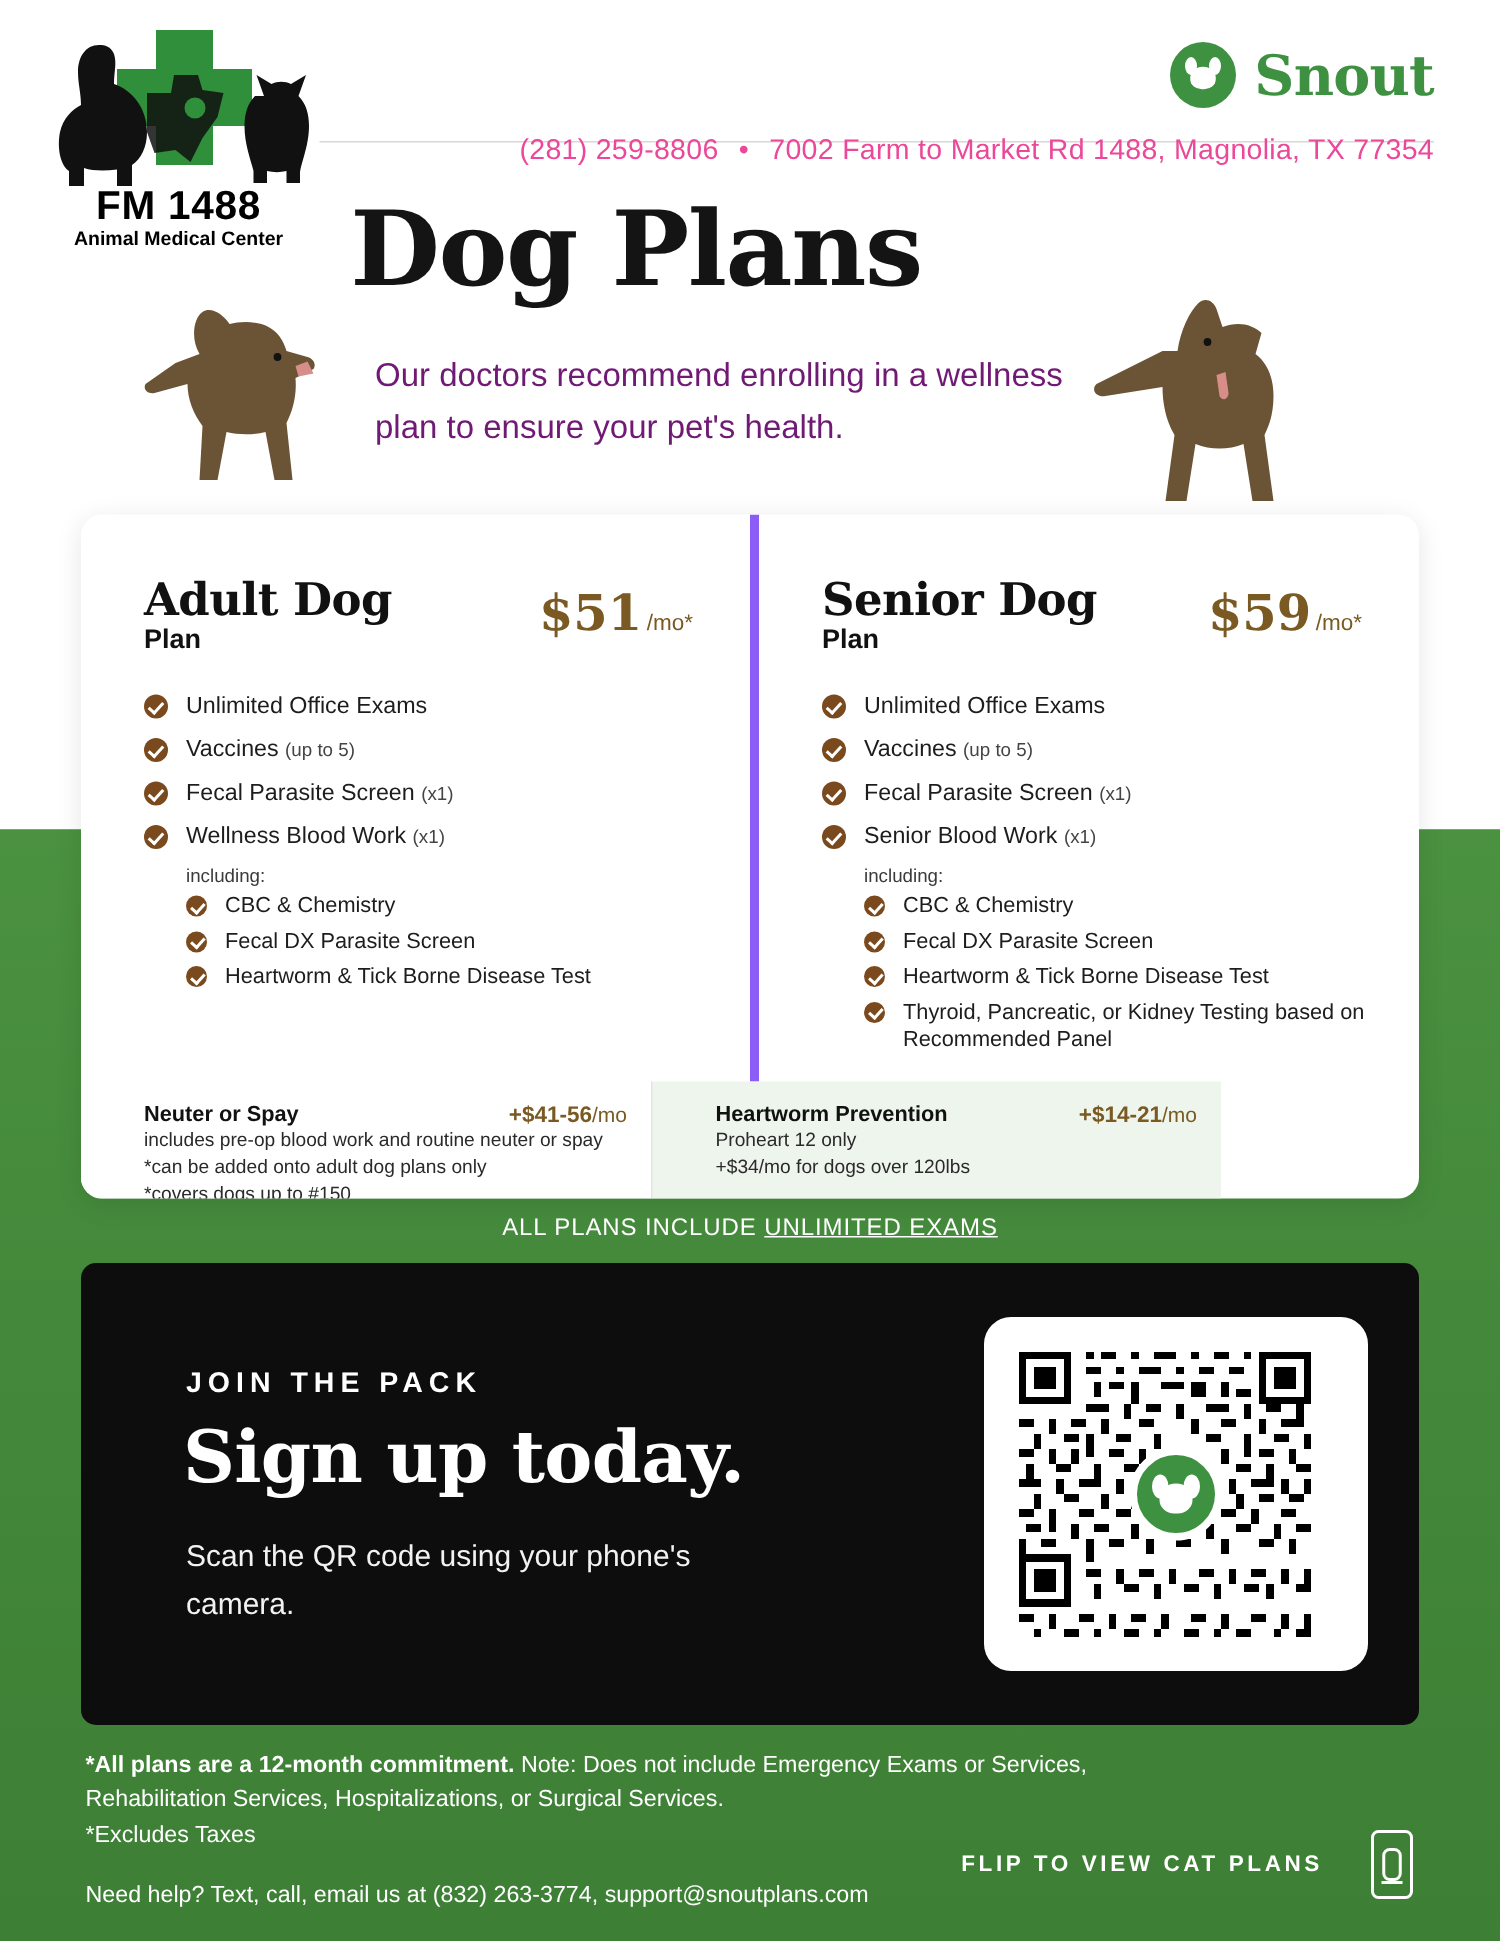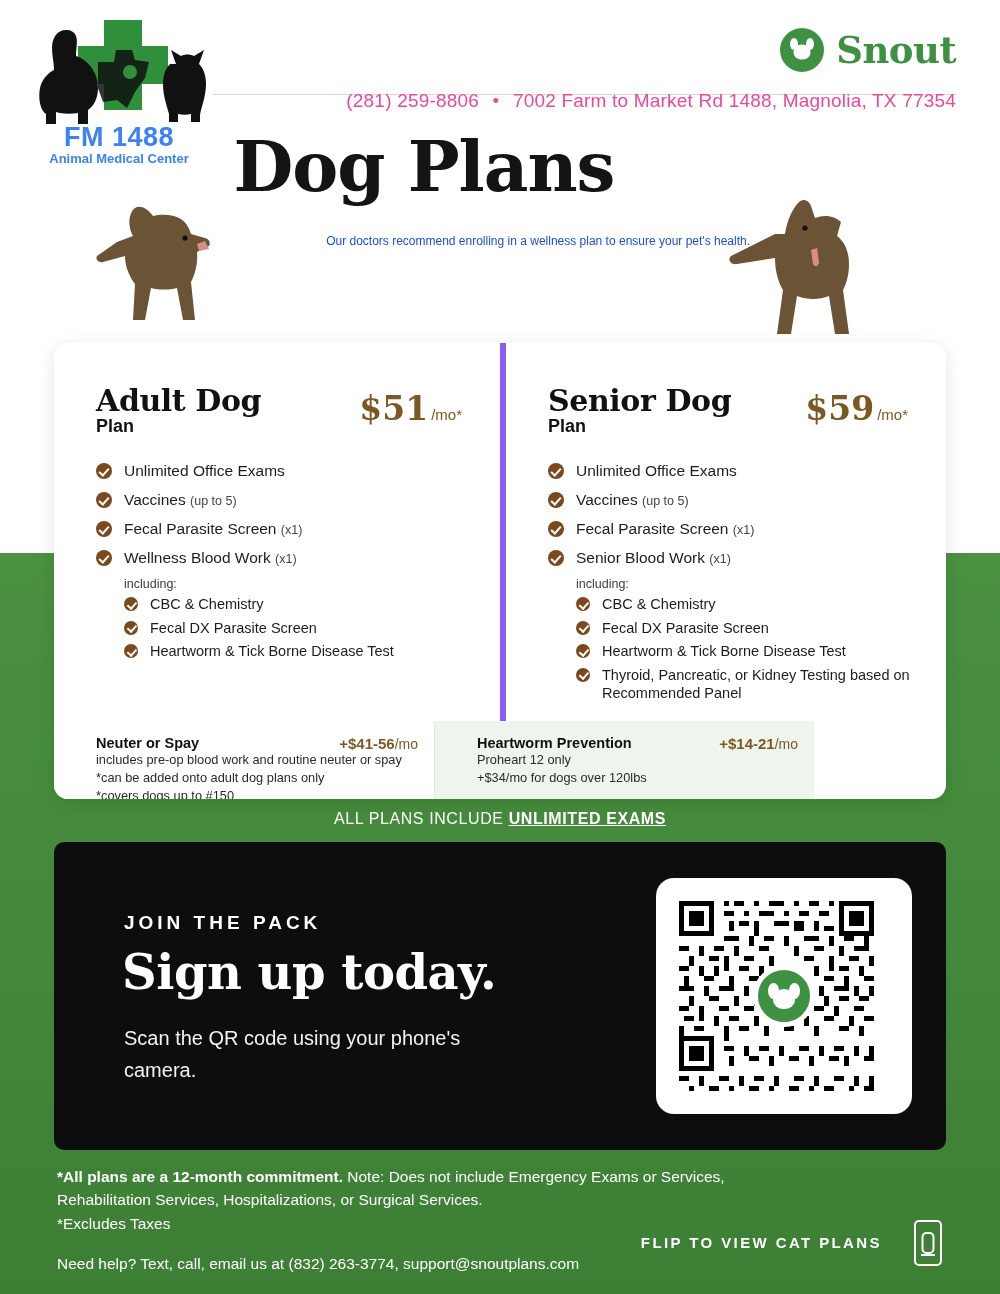--- a/index.html
+++ b/index.html
@@ -21,21 +21,21 @@
     background: linear-gradient(180deg, #4a9140 0%, #3d7f35 100%);
   }
 
   
   .header { position: absolute; left: 0; top: 0; width: 1000px; height: 345px; }
 
   .clinic-logo { position: absolute; left: 26px; top: 14px; width: 186px; height: 160px; }
   .clinic-logo svg { display: block; }
   .clinic-name {
     position: absolute; left: 26px; top: 124px; width: 186px;
-    text-align: center; color: #3b82f6;
+    text-align: center; color: #000000;
     font-family: "Liberation Sans", sans-serif;
   }
   .clinic-name .l1 { font-size: 27px; font-weight: bold; letter-spacing: .5px; line-height: 1; }
   .clinic-name .l2 { font-size: 13px; font-weight: bold; line-height: 1.3; }
 
   .snout-brand {
     position: absolute; right: 44px; top: 28px;
     display: flex; align-items: center; gap: 12px;
   }
   .snout-mark {
@@ -64,22 +64,22 @@
     font-size: 19px; color: #ec4899; letter-spacing: .2px;
   }
   .contact-line .dot { margin: 0 8px; }
 
   .page-title {
     position: absolute; left: 0; top: 132px; width: 848px; text-align: center;
     font-family: "DejaVu Serif", serif; font-size: 69px; font-weight: bold;
     color: #141414; letter-spacing: -1px; line-height: 1;
   }
   .subtitle {
-    position: absolute; left: 250px; top: 232px; width: 500px; text-align: right;
-    font-size: 12px; color: #1d4ed8; line-height: 1.6;
+    position: absolute; left: 250px; top: 232px; width: 500px; text-align: left;
+    font-size: 22px; color: #701a75; line-height: 1.6;
   }
 
   .dog-left { position: absolute; left: 85px; top: 196px; }
   .dog-right { position: absolute; left: 725px; top: 192px; }
 
   
   .card {
     position: absolute; left: 54px; top: 343px; width: 892px; height: 456px;
     background: #ffffff; border-radius: 14px; box-shadow: 0 4px 18px rgba(0,0,0,.10);
     overflow: hidden;
@@ -138,21 +138,21 @@
     position: absolute; right: 16px; top: 14px;
     font-size: 15px; font-weight: bold; color: #7a5a22;
   }
   .addon-price .per { font-weight: normal; font-size: 14px; }
 
   
   .all-include {
     position: absolute; left: 0; top: 810px; width: 1000px; text-align: center;
     font-size: 16px; color: #ffffff; letter-spacing: .6px;
   }
-  .all-include .strong { font-weight: bold; text-decoration: underline; }
+  .all-include .strong { font-weight: normal; text-decoration: underline; }
 
   
   .panel {
     position: absolute; left: 54px; top: 842px; width: 892px; height: 308px;
     background: #0d0d0d; border-radius: 10px;
   }
   .join-kicker {
     position: absolute; left: 70px; top: 70px;
     font-size: 19px; font-weight: bold; color: #fff; letter-spacing: 4px;
   }

